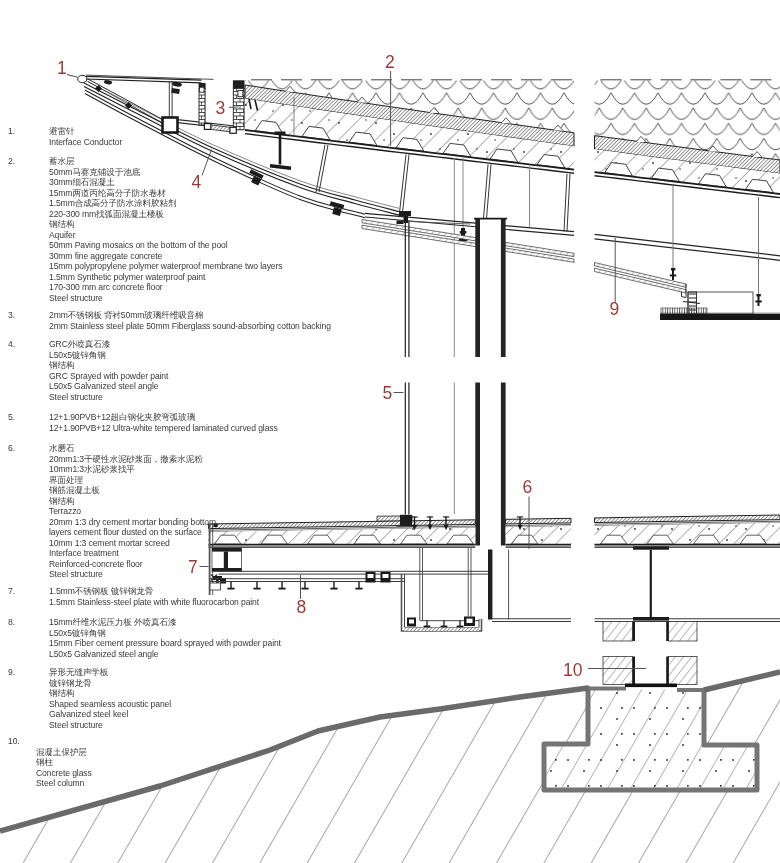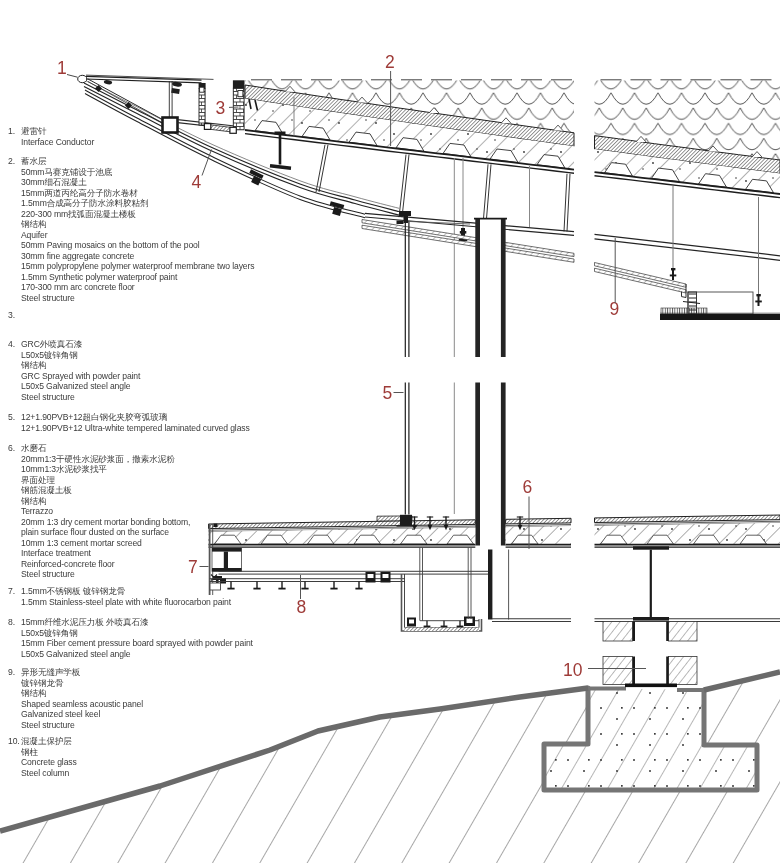--- a/index.html
+++ b/index.html
@@ -1,18 +1,18 @@
 <!DOCTYPE html>
 <html><head><meta charset="utf-8"><style>
 html,body{margin:0;padding:0;background:#fff;width:780px;height:863px;overflow:hidden;}
 #page{position:relative;width:780px;height:863px;font-family:"Liberation Sans",sans-serif;}
 #draw{position:absolute;left:0;top:0;}
 .note{position:absolute;left:8px;display:flex;color:#3b3b3b;font-size:8.6px;line-height:10.5px;letter-spacing:-0.12px;}
 .note .num{width:13px;flex:none;}
-.note .body{white-space:nowrap;}
+.note .body{white-space:nowrap;margin-left:28px;}
 </style></head>
 <body>
 <div id="page">
 <div id="draw"><svg width="780" height="863" viewBox="0 0 780 863" xmlns="http://www.w3.org/2000/svg" font-family="Liberation Sans, sans-serif">
 <defs>
 <pattern id="dense" width="2.6" height="2.6" patternUnits="userSpaceOnUse" patternTransform="rotate(45)">
   <rect width="2.6" height="2.6" fill="white"></rect>
             <line x1="0" y1="0" x2="0" y2="2.6" stroke="#2c2c2c" stroke-width="1.0"></line>
 </pattern>
 <pattern id="deckhatch" width="13" height="13" patternUnits="userSpaceOnUse" patternTransform="rotate(45)">
@@ -469,20 +469,22 @@
         <div>30mm fine aggregate concrete</div>
         <div>15mm polypropylene polymer waterproof membrane two layers</div>
         <div>1.5mm Synthetic polymer waterproof paint</div>
         <div>170-300 mm arc concrete floor</div>
         <div>Steel structure</div>
       </div>
     </div>
 <div class="note" style="top:310px;">
       <span class="num">3.</span>
       <div class="body">
+        <div>2mm不锈钢板 背衬50mm玻璃纤维吸音棉</div>
+        <div>2mm Stainless steel plate  50mm Fiberglass sound-absorbing cotton backing</div>
       </div>
     </div>
 <div class="note" style="top:339px;">
       <span class="num">4.</span>
       <div class="body">
         <div>GRC外喷真石漆</div>
         <div>L50x5镀锌角钢</div>
         <div>钢结构</div>
         <div>GRC Sprayed with powder paint</div>
         <div>L50x5 Galvanized steel angle</div>
@@ -500,21 +502,21 @@
       <span class="num">6.</span>
       <div class="body">
         <div>水磨石</div>
         <div>20mm1:3干硬性水泥砂浆面，撒素水泥粉</div>
         <div>10mm1:3水泥砂浆找平</div>
         <div>界面处理</div>
         <div>钢筋混凝土板</div>
         <div>钢结构</div>
         <div>Terrazzo</div>
         <div>20mm 1:3 dry cement mortar bonding bottom,</div>
-        <div>plain surface flour dusted on the surface</div>
+        <div>layers cement flour dusted on the surface</div>
         <div>10mm 1:3 cement mortar screed</div>
         <div>Interface treatment</div>
         <div>Reinforced-concrete floor</div>
         <div>Steel structure</div>
       </div>
     </div>
 <div class="note" style="top:586px;">
       <span class="num">7.</span>
       <div class="body">
         <div>1.5mm不锈钢板 镀锌钢龙骨</div>
@@ -534,21 +536,21 @@
       <span class="num">9.</span>
       <div class="body">
         <div>异形无缝声学板</div>
         <div>镀锌钢龙骨</div>
         <div>钢结构</div>
         <div>Shaped seamless acoustic panel</div>
         <div>Galvanized steel keel</div>
         <div>Steel structure</div>
       </div>
     </div>
-<div class="note" style="top:736px;">
+<div class="note" style="top:736px;flex-direction:column;">
       <span class="num">10.</span>
       <div class="body">
         <div>混凝土保护层</div>
         <div>钢柱</div>
         <div>Concrete glass</div>
         <div>Steel column</div>
       </div>
     </div>
 </div>
 </body></html>

